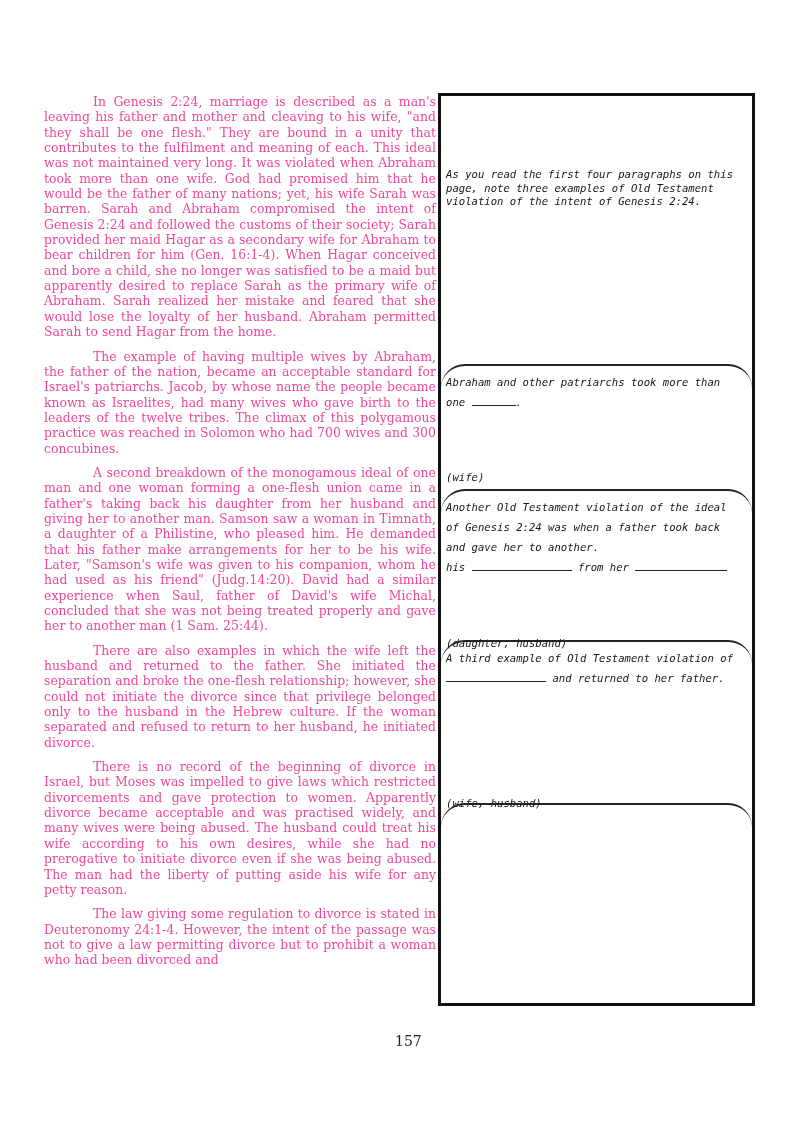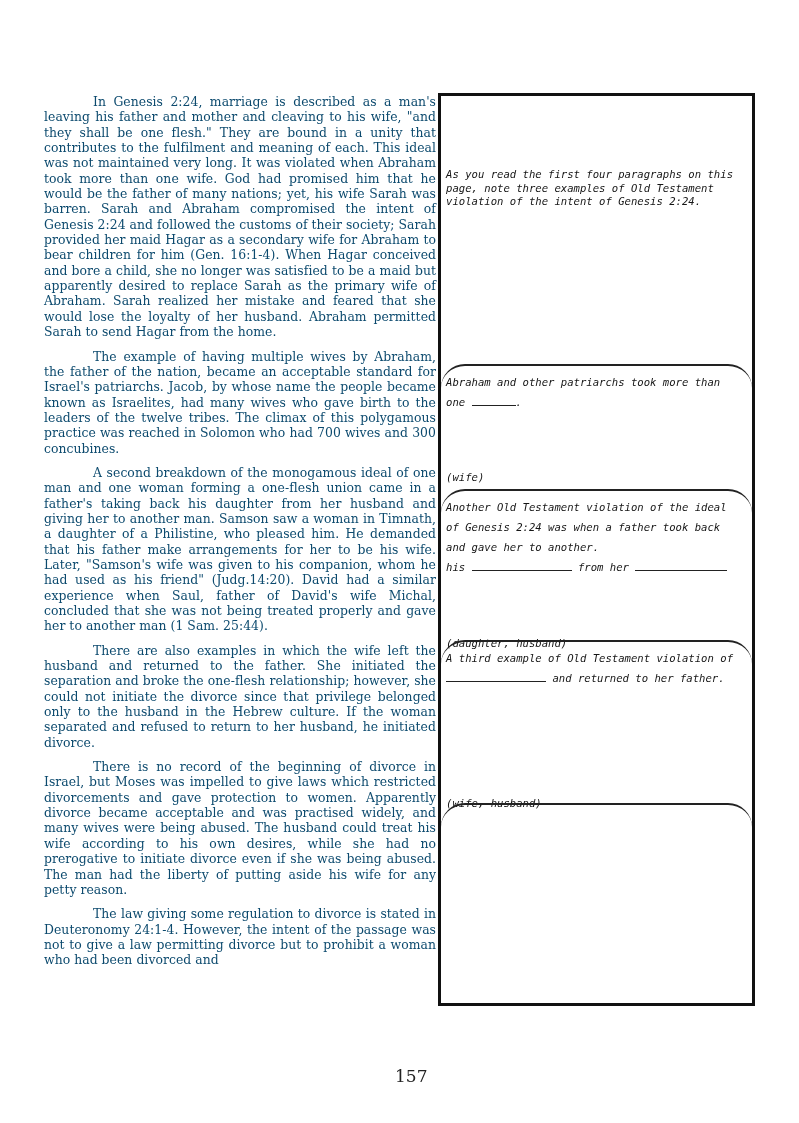--- a/index.html
+++ b/index.html
@@ -2,21 +2,21 @@
 <html><head>
 <meta charset="utf-8">
 <style>
   html, body { margin: 0; padding: 0; background: #ffffff; }
   body { width: 799px; height: 1123px; position: relative; overflow: hidden; }
   .page { position: absolute; left: 0; top: 0; width: 799px; height: 1123px; background: #fff; }
 
   .text-col {
     position: absolute; left: 44px; top: 94px; width: 392px;
     font-family: "DejaVu Serif", "Liberation Serif", serif;
-    font-size: 12.4px; line-height: 15.35px; color: #0c4a6e;
+    font-size: 12.4px; line-height: 15.35px; color: #ec4899;
     text-align: justify; letter-spacing: 0.05px;
   }
   .text-col p { margin: 0 0 9px 0; text-indent: 49px; }
 
   .side-box {
     position: absolute; left: 438px; top: 93px; width: 311px; height: 907px;
     border: 3px solid #111; box-sizing: content-box;
   }
   .cell {
     position: absolute; left: 0; right: 0; box-sizing: border-box;
@@ -37,21 +37,21 @@
   .cell-3 .answer { top: 146px; }
   .cell-4 .answer { top: 113px; margin-top: 42px; }
   .blank { display: inline-block; border-bottom: 1px solid #222; height: 12px; vertical-align: baseline; }
   .b-short { width: 58px; }
   .b-med { width: 100px; }
   .b-long { width: 92px; }
   .b-w { width: 44px; }
 
   .page-number {
     position: absolute; left: 395px; top: 1033px;
-    font-family: "DejaVu Serif", "Liberation Serif", serif; font-size: 17px; color: #222; margin-top: 33px;
+    font-family: "DejaVu Serif", "Liberation Serif", serif; font-size: 14px; color: #222;
   }
 </style>
 </head>
 <body>
 
 <div class="page">
 
   <div class="text-col">
     <p>In Genesis 2:24, marriage is described as a man's leaving his father and mother and cleaving to his wife, "and they shall be one flesh." They are bound in a unity that contributes to the fulfilment and meaning of each. This ideal was not maintained very long. It was violated when Abraham took more than one wife. God had promised him that he would be the father of many nations; yet, his wife Sarah was barren. Sarah and Abraham compromised the intent of Genesis 2:24 and followed the customs of their society; Sarah provided her maid Hagar as a secondary wife for Abraham to bear children for him (Gen. 16:1-4). When Hagar conceived and bore a child, she no longer was satisfied to be a maid but apparently desired to replace Sarah as the primary wife of Abraham. Sarah realized her mistake and feared that she would lose the loyalty of her husband. Abraham permitted Sarah to send Hagar from the home.</p>
     <p>The example of having multiple wives by Abraham, the father of the nation, became an acceptable standard for Israel's patriarchs. Jacob, by whose name the people became known as Israelites, had many wives who gave birth to the leaders of the twelve tribes. The climax of this polygamous practice was reached in Solomon who had 700 wives and 300 concubines.</p>

